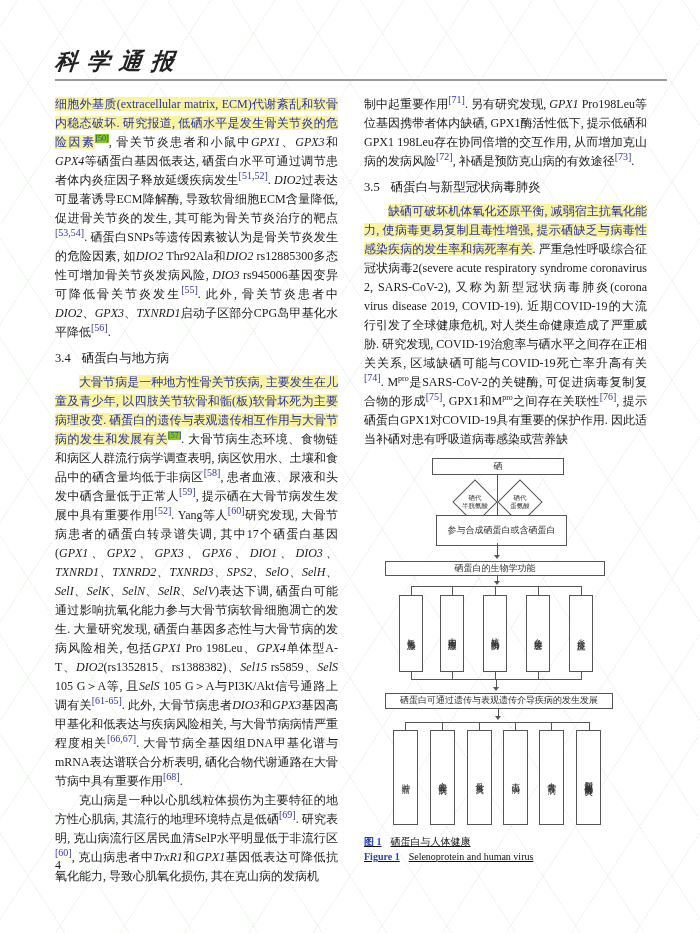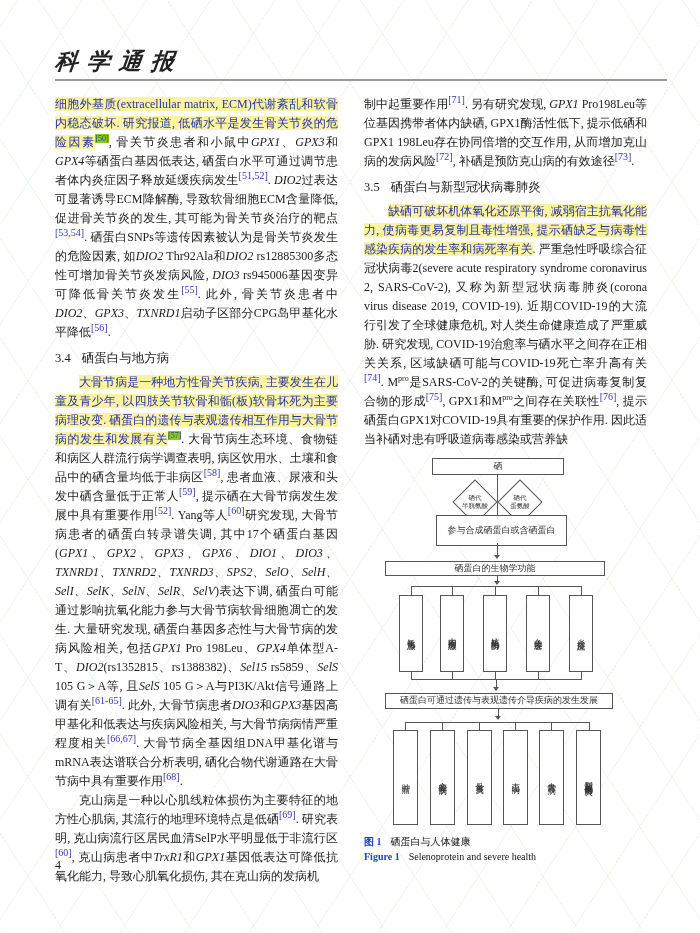--- a/index.html
+++ b/index.html
@@ -45,21 +45,21 @@
   .fline{position:absolute;background:#555;}
   .ah{position:absolute;width:0;height:0;border-left:3px solid transparent;border-right:3px solid transparent;border-top:4px solid #555;}
   .diamond{
     position:absolute;width:32px;height:32px;border:1px solid #555;background:#fff;
     transform:rotate(45deg);box-sizing:border-box;
   }
   .diamond .dtxt{
     position:absolute;inset:0;display:flex;flex-direction:column;align-items:center;justify-content:center;
     transform:rotate(-45deg);font-size:6.5px;line-height:1.2;color:#333;white-space:nowrap;
   }
-  .caption{margin-top:7px;font-size:10px;line-height:15px;text-align:left;color:#111;}
+  .caption{margin-top:7px;font-size:10px;line-height:15px;text-align:left;color:#111;text-decoration:underline;}
   .cap-label{color:#2440c0;font-weight:bold;margin-right:9px;}
   .page-num{position:absolute;left:55px;top:858px;font-size:12px;}
 </style>
 </head>
 <body>
 
 <div class="watermark"></div>
 
 <div class="logo">科学通报</div>
 <div class="header-rule"></div>
@@ -145,17 +145,17 @@
     <div class="fbox vbox" style="left:29px;top:275px;width:25px;height:95px;">肿瘤</div>
     <div class="fbox vbox" style="left:66px;top:275px;width:25px;height:95px;">心血管疾病</div>
     <div class="fbox vbox" style="left:103px;top:275px;width:25px;height:95px;">骨关节炎</div>
     <div class="fbox vbox" style="left:139px;top:275px;width:25px;height:95px;">克山病</div>
     <div class="fbox vbox" style="left:175px;top:275px;width:25px;height:95px;">大骨节病</div>
     <div class="fbox vbox" style="left:212px;top:275px;width:25px;height:95px;">新型冠状病毒肺炎</div>
   </div>
 
   <div class="caption">
     <div><span class="cap-label">图 1</span><span>硒蛋白与人体健康</span></div>
-    <div><span class="cap-label">Figure 1</span><span>Selenoprotein and severe health</span></div>
+    <div><span class="cap-label">Figure 1</span><span>Selenoprotein and human virus</span></div>
   </div>
 </div>
 
 <div class="page-num">4</div>
 
 </body></html>

